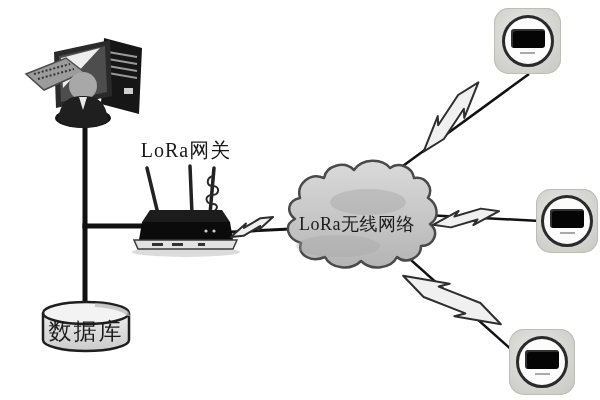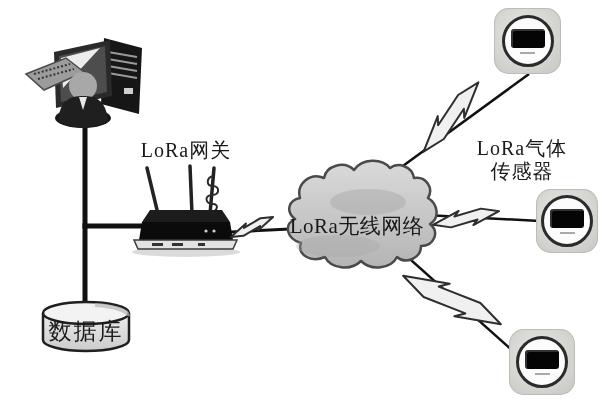--- a/index.html
+++ b/index.html
@@ -3,21 +3,21 @@
 <meta charset="utf-8">
 <style>
   html,body{margin:0;padding:0;background:#fff;}
   .stage{
     position:relative;width:600px;height:400px;background:#ffffff;overflow:hidden;
     font-family:"Liberation Serif","DejaVu Serif",serif;color:#1a1a1a;
   }
   .stage svg{position:absolute;left:0;top:0;}
   .lbl{position:absolute;text-align:center;color:#1a1a1a;line-height:1.15;}
   .lbl-gateway{left:140px;top:139px;width:92px;font-size:20px;letter-spacing:1px;}
-  .lbl-cloud{left:284px;top:214px;width:146px;font-size:21px;letter-spacing:.5px;}
+  .lbl-cloud{left:284px;top:214px;width:146px;font-size:18px;letter-spacing:.5px;}
   .lbl-sensor{left:466px;top:137px;width:112px;font-size:20px;line-height:23px;letter-spacing:1px;}
   .lbl-db{left:44px;top:319px;width:84px;font-size:23px;letter-spacing:2px;}
   
   .sensor{
     position:absolute;border-radius:15px;
     background:radial-gradient(circle at 45% 40%, #e9e9e6 0%, #d6d6d2 55%, #c6c6c2 100%);
     box-shadow:inset 0 0 0 1px #bdbdb8;
     display:flex;align-items:center;justify-content:center;
   }
   .sensor-ring{
@@ -147,19 +147,15 @@
   </div>
   <div class="sensor s3">
     <div class="sensor-ring">
       <div class="sensor-display"></div>
       <div class="sensor-dash"></div>
     </div>
   </div>
 
   <div class="lbl lbl-gateway">LoRa网关</div>
   <div class="lbl lbl-cloud">LoRa无线网络</div>
-  <div class="lbl lbl-sensor">
-    <div>LoRa气体</div>
-    <div>传感器</div>
-  </div>
   <div class="lbl lbl-db">数据库</div>
 
 </div>
 
 </body></html>

